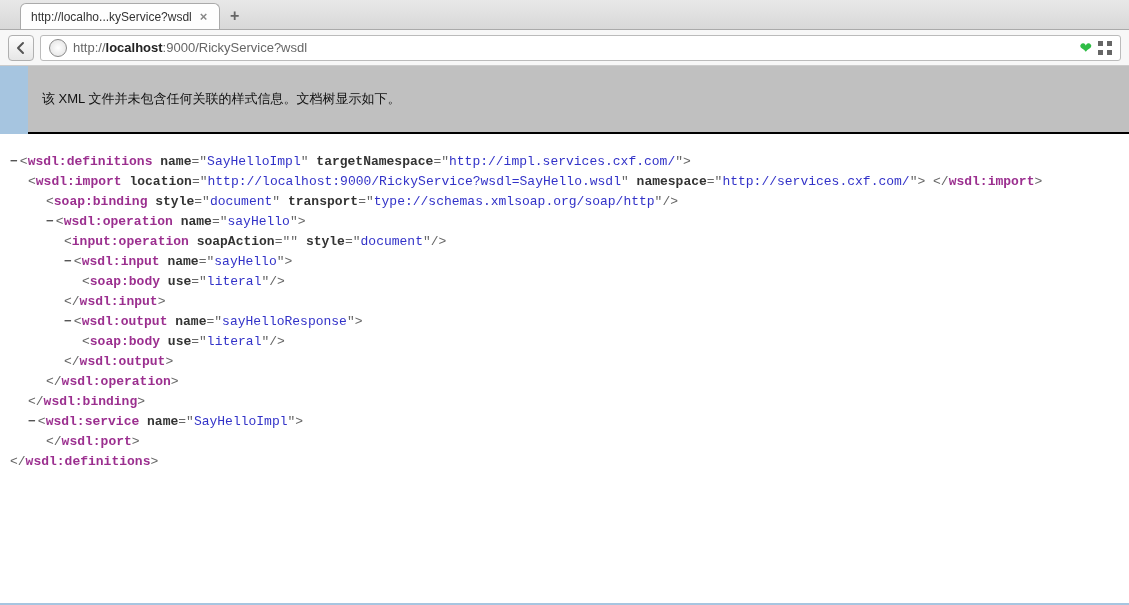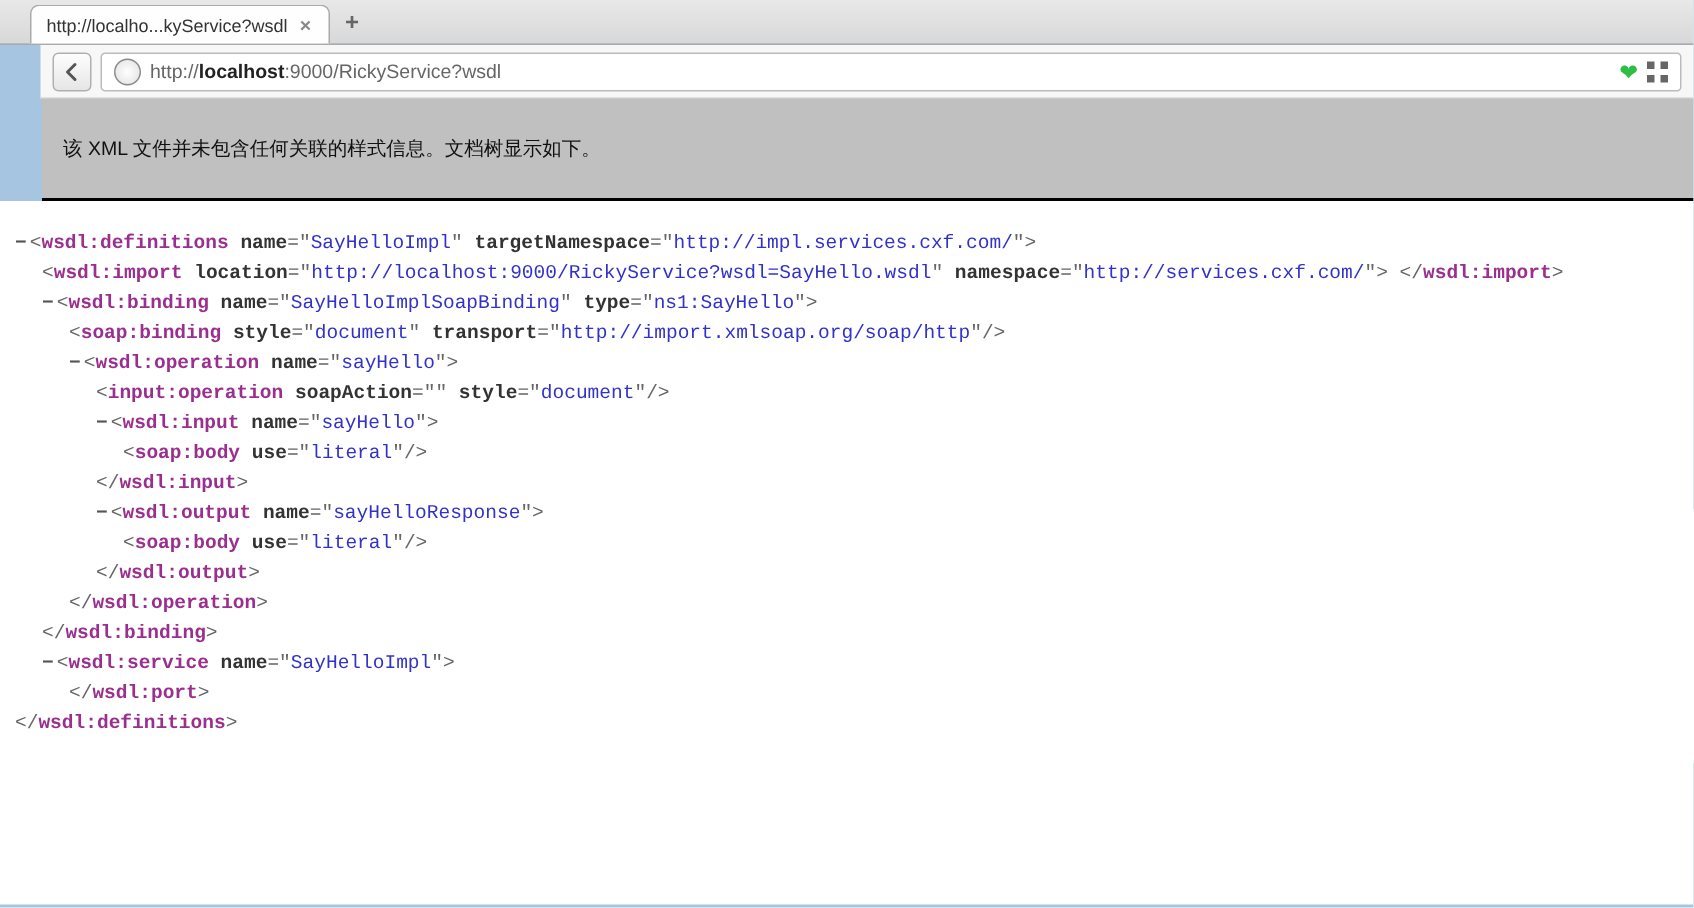--- a/index.html
+++ b/index.html
@@ -51,21 +51,20 @@
     cursor:pointer;
   }
   .nav-bar {
     height: 36px;
     background: #f7f7f7;
     display: flex;
     align-items: center;
     padding: 0 8px;
     gap: 6px;
     border-bottom: 1px solid #ccc;
-    margin-left: 27px;
   }
   .back-btn {
     width: 26px; height: 26px;
     border: 1px solid #b0b0b0;
     border-radius: 4px;
     background: linear-gradient(#fdfdfd,#e6e6e6);
     display:flex;align-items:center;justify-content:center;
     cursor:pointer;
   }
   .globe-icon {
@@ -157,23 +156,22 @@
 <div class="notice-bar">
   <span>该 XML 文件并未包含任何关联的样式信息。文档树显示如下。</span>
 </div>
 
 <div class="xml-view">
 
   <div class="ind0"><span class="toggle">−</span><span class="brk">&lt;</span><span class="tag">wsdl:definitions</span> <span class="attr">name</span><span class="brk">="</span><span class="val">SayHelloImpl</span><span class="brk">"</span> <span class="attr">targetNamespace</span><span class="brk">="</span><span class="val">http://impl.services.cxf.com/</span><span class="brk">"&gt;</span></div>
 
   <div class="ind1"><span class="brk">&lt;</span><span class="tag">wsdl:import</span> <span class="attr">location</span><span class="brk">="</span><span class="val">http://localhost:9000/RickyService?wsdl=SayHello.wsdl</span><span class="brk">"</span> <span class="attr">namespace</span><span class="brk">="</span><span class="val">http://services.cxf.com/</span><span class="brk">"&gt; &lt;/</span><span class="tag">wsdl:import</span><span class="brk">&gt;</span></div>
 
-  <div class="ind1"><span class="toggle">−</span><span class="brk">&lt;</span><span class="tag">wsdl:binding</span> <span class="attr">name</span><span class="brk">="</span><span class="val">SayHelloImplSoapBinding</span><span class="brk">"</span> <span class="attr">type</span><span class="brk">="</span><span class="val">ns1:SayHello</span><span class="brk">"&gt;</span></div>
-
-  <div class="ind2"><span class="brk">&lt;</span><span class="tag">soap:binding</span> <span class="attr">style</span><span class="brk">="</span><span class="val">document</span><span class="brk">"</span> <span class="attr">transport</span><span class="brk">="</span><span class="val">http://import.xmlsoap.org/soap/http</span><span class="brk">"/&gt;</span></div>
+
+  <div class="ind2"><span class="brk">&lt;</span><span class="tag">soap:binding</span> <span class="attr">style</span><span class="brk">="</span><span class="val">document</span><span class="brk">"</span> <span class="attr">transport</span><span class="brk">="</span><span class="val">type://schemas.xmlsoap.org/soap/http</span><span class="brk">"/&gt;</span></div>
 
   <div class="ind2"><span class="toggle">−</span><span class="brk">&lt;</span><span class="tag">wsdl:operation</span> <span class="attr">name</span><span class="brk">="</span><span class="val">sayHello</span><span class="brk">"&gt;</span></div>
 
   <div class="ind3"><span class="brk">&lt;</span><span class="tag">input:operation</span> <span class="attr">soapAction</span><span class="brk">="</span><span class="val"></span><span class="brk">"</span> <span class="attr">style</span><span class="brk">="</span><span class="val">document</span><span class="brk">"/&gt;</span></div>
 
   <div class="ind3"><span class="toggle">−</span><span class="brk">&lt;</span><span class="tag">wsdl:input</span> <span class="attr">name</span><span class="brk">="</span><span class="val">sayHello</span><span class="brk">"&gt;</span></div>
 
   <div class="ind4"><span class="brk">&lt;</span><span class="tag">soap:body</span> <span class="attr">use</span><span class="brk">="</span><span class="val">literal</span><span class="brk">"/&gt;</span></div>
 
   <div class="ind3"><span class="brk">&lt;/</span><span class="tag">wsdl:input</span><span class="brk">&gt;</span></div>

